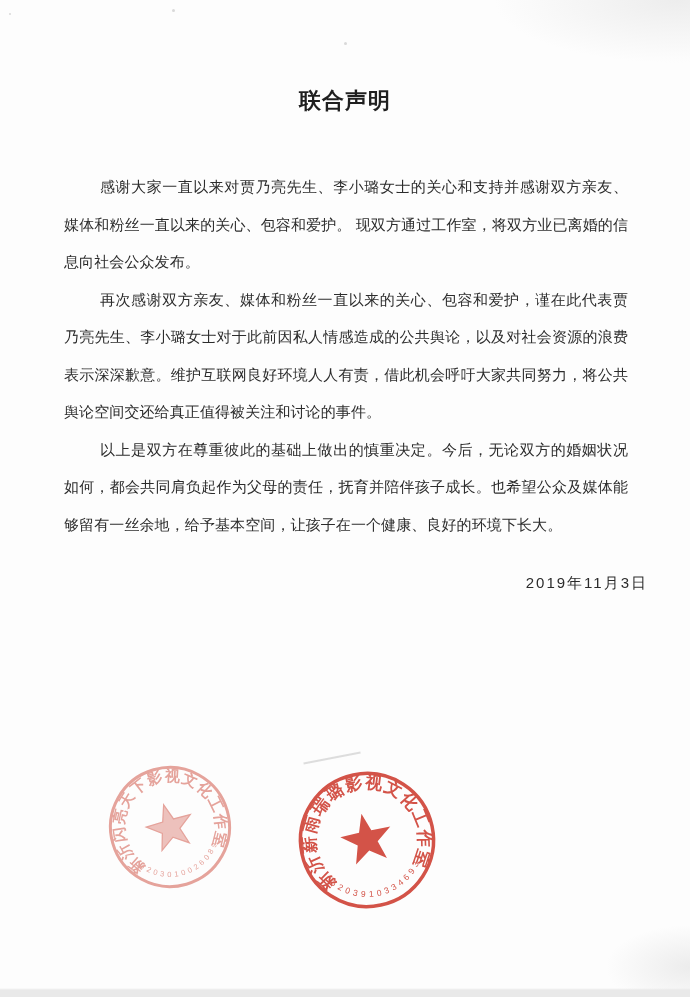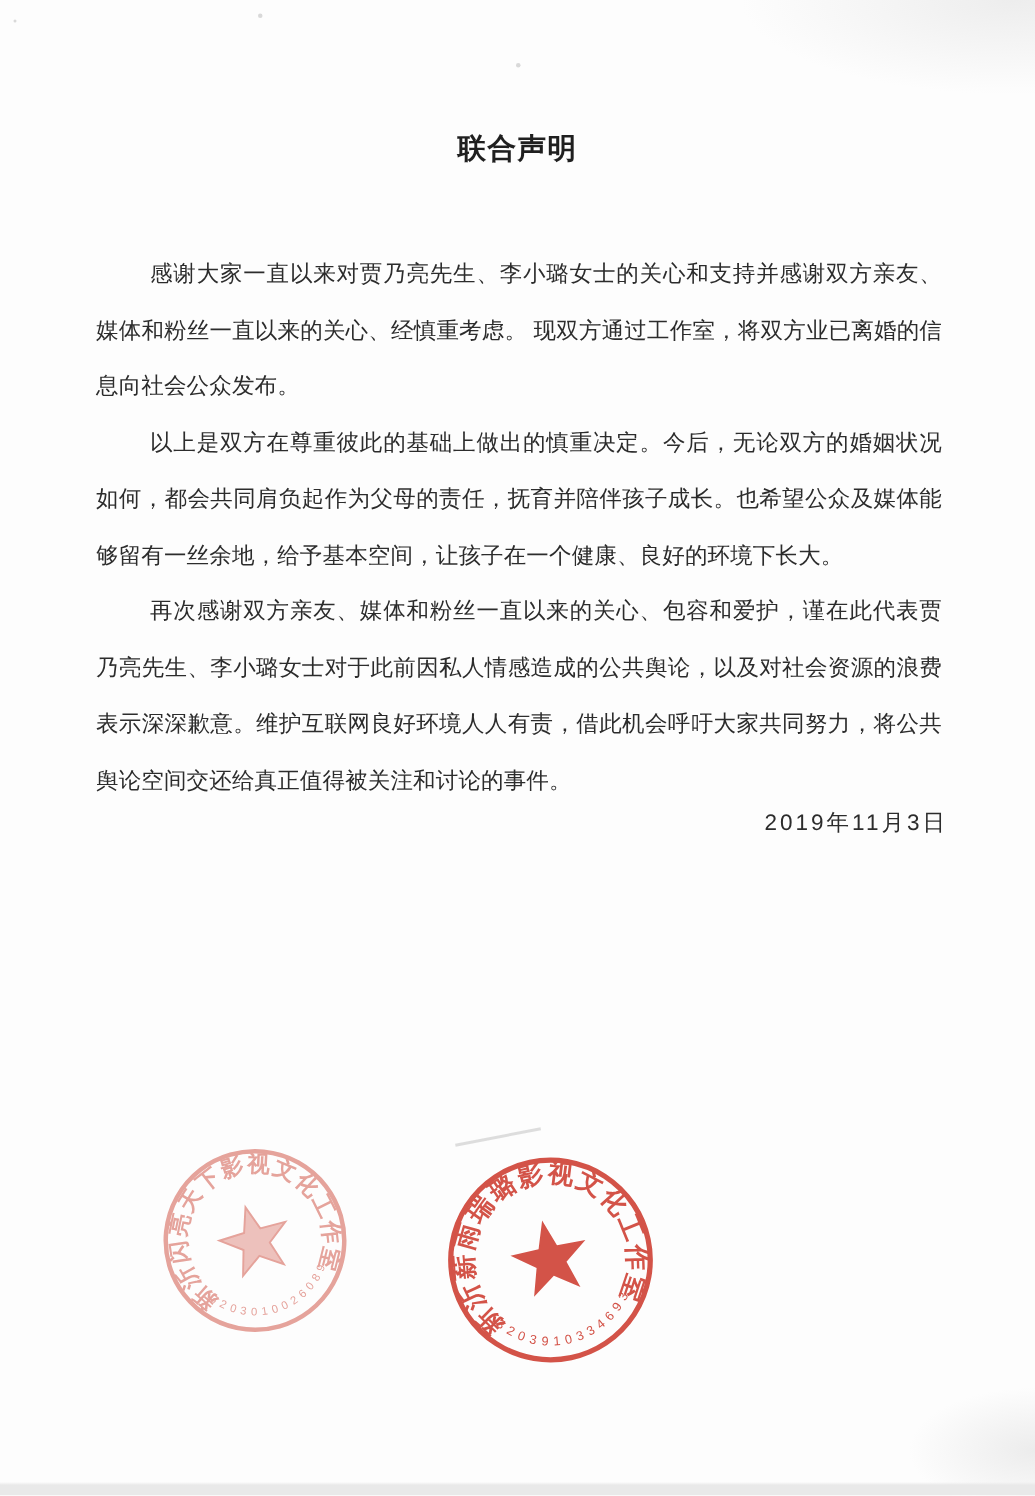--- a/index.html
+++ b/index.html
@@ -14,37 +14,38 @@
     position: absolute; inset: 0;
     background:
       linear-gradient(to top, #e9e9e9 0 7px, rgba(233,233,233,0) 9px),
       radial-gradient(ellipse 260px 90px at 98% 0%, #ededed, rgba(237,237,237,0) 70%),
       radial-gradient(ellipse 120px 60px at 100% 97%, #ececec, rgba(236,236,236,0) 70%),
       #fdfdfd;
   }
   .title {
     margin: 86px 0 0 0;
     text-align: center;
-    font-size: 19px;
+    font-size: 22px;
     font-weight: bold;
     letter-spacing: 1px;
     color: #1f1f1f;
   }
   .content {
     margin: 52px 62px 0 64px;
     font-size: 15px;
     line-height: 37.5px;
     letter-spacing: 0.1px;
     color: #2c2c2c;
     text-align: justify;
     word-break: break-all;
   }
   .content p { margin: 0; text-indent: 36px; }
   .date-line {
-    padding-right: 58px;
+    margin-top: 31px;
+    padding-right: 42px;
     text-align: right;
     font-size: 15px;
     letter-spacing: 2px;
     color: #2c2c2c;
   }
   .seal {
     position: absolute;
     mix-blend-mode: multiply;
   }
   .seal-left  { left: 100px; top: 757px; width: 140px; height: 140px; opacity: .78; filter: blur(.4px); }
@@ -66,23 +67,23 @@
   .speck-c { left: 9px; top: 13px; width: 2px; height: 2px; }
 </style>
 </head>
 <body>
 
 <div class="page">
 
   <h1 class="title">联合声明</h1>
 
   <div class="content">
-    <p>感谢大家一直以来对贾乃亮先生、李小璐女士的关心和支持并感谢双方亲友、媒体和粉丝一直以来的关心、经慎重考虑。 现双方通过工作室，将双方业已离婚的信息向社会公众发布。</p>
+    <p>感谢大家一直以来对贾乃亮先生、李小璐女士的关心和支持并感谢双方亲友、媒体和粉丝一直以来的关心、包容和爱护。 现双方通过工作室，将双方业已离婚的信息向社会公众发布。</p>
+    <p>再次感谢双方亲友、媒体和粉丝一直以来的关心、包容和爱护，谨在此代表贾乃亮先生、李小璐女士对于此前因私人情感造成的公共舆论，以及对社会资源的浪费表示深深歉意。维护互联网良好环境人人有责，借此机会呼吁大家共同努力，将公共舆论空间交还给真正值得被关注和讨论的事件。</p>
     <p>以上是双方在尊重彼此的基础上做出的慎重决定。今后，无论双方的婚姻状况如何，都会共同肩负起作为父母的责任，抚育并陪伴孩子成长。也希望公众及媒体能够留有一丝余地，给予基本空间，让孩子在一个健康、良好的环境下长大。</p>
-    <p>再次感谢双方亲友、媒体和粉丝一直以来的关心、包容和爱护，谨在此代表贾乃亮先生、李小璐女士对于此前因私人情感造成的公共舆论，以及对社会资源的浪费表示深深歉意。维护互联网良好环境人人有责，借此机会呼吁大家共同努力，将公共舆论空间交还给真正值得被关注和讨论的事件。</p>
   </div>
 
   <div class="date-line">2019年11月3日</div>
 
   <svg class="seal seal-left" viewBox="0 0 140 140">
     <g transform="rotate(-16 70 70)">
       <circle cx="70" cy="70" r="59.5" fill="none" stroke-width="3" stroke="#e08a80"></circle>
       <polygon transform="translate(70,71)" points="0,-24 5.6,-7.8 22.8,-7.4 9.1,3 14.1,19.4 0,9.6 -14.1,19.4 -9.1,3 -22.8,-7.4 -5.6,-7.8" fill-opacity="0.65" stroke-width="1.3" stroke="#e08a80" fill="#e08a80"></polygon>
       <path id="sealL-textarc" d="M37.5,102.5 A46,46 0 1 1 102.5,102.5" fill="none"></path>
       <path id="sealL-numarc" d="M26.7,95 A50,50 0 0 0 113.3,95" fill="none"></path>

